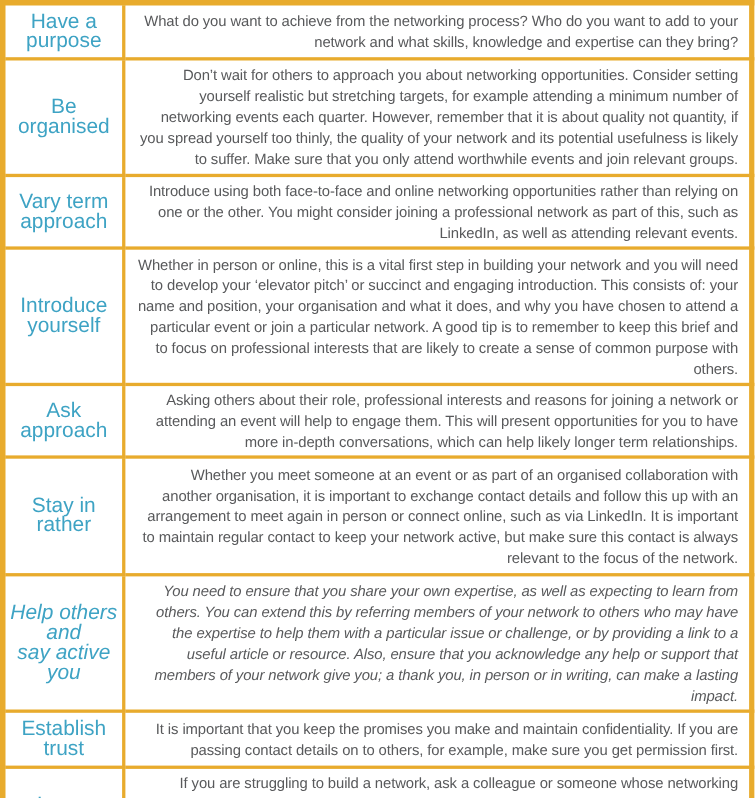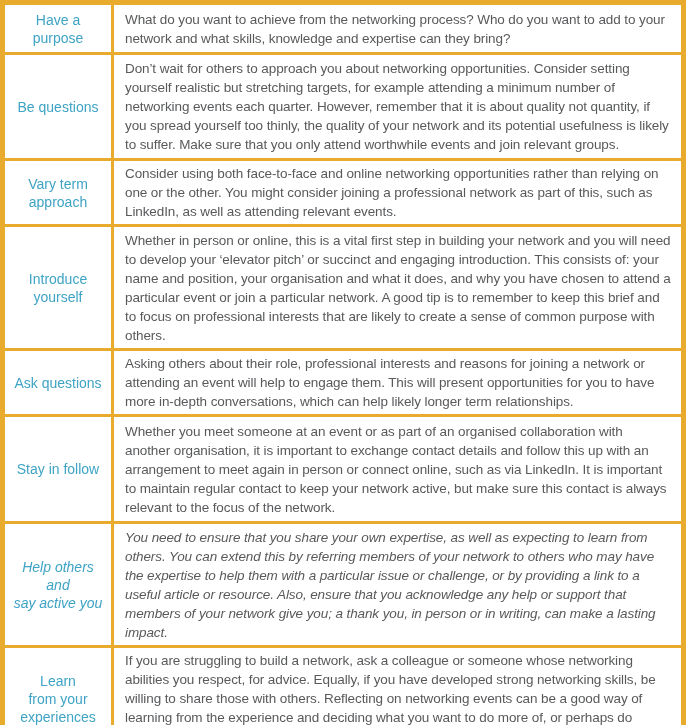--- a/index.html
+++ b/index.html
@@ -20,32 +20,33 @@
     background: #ffffff;
   }
   table.tips td {
     border: 3px solid #E8AB2D;
   }
   col.c-label { width: 110px; }
   td.label-cell {
     color: #3EA3C4;
     text-align: center;
     vertical-align: middle;
-    font-size: 14px;
+    font-size: 19px;
     line-height: 18px;
     white-space: pre-line;
     padding: 2px 4px;
   }
   td.text-cell {
     color: #58595B;
     vertical-align: middle;
     font-size: 13.5px;
     line-height: 19px;
     letter-spacing: -0.1px;
     padding: 3px 10px 3px 11px;
+    text-align: right;
   }
   tr:nth-child(1) td { height: 41px; }
   tr:nth-child(2) td { height: 97px; }
   tr:nth-child(3) td { height: 56px; }
   tr:nth-child(4) td { height: 115px; margin-top: 34px; }
   tr:nth-child(5) td { height: 57px; }
   tr:nth-child(6) td { height: 98px; }
   tr:nth-child(7) td { height: 115px; font-style: italic; }
   tr:nth-child(8) td { height: 42px; }
   tr:nth-child(9) td { height: 94px; }
@@ -57,45 +58,49 @@
   <colgroup>
     <col class="c-label">
     <col class="c-text">
   </colgroup>
   <tbody>
     <tr>
       <td class="label-cell">Have a purpose</td>
       <td class="text-cell">What do you want to achieve from the networking process? Who do you want to add to your network and what skills, knowledge and expertise can they bring?</td>
     </tr>
     <tr>
-      <td class="label-cell">Be questions</td>
+      <td class="label-cell">Be organised</td>
       <td class="text-cell">Don’t wait for others to approach you about networking opportunities. Consider setting yourself realistic but stretching targets, for example attending a minimum number of networking events each quarter. However, remember that it is about quality not quantity, if you spread yourself too thinly, the quality of your network and its potential usefulness is likely to suffer. Make sure that you only attend worthwhile events and join relevant groups.</td>
     </tr>
     <tr>
       <td class="label-cell">Vary term
 approach</td>
-      <td class="text-cell">Consider using both face-to-face and online networking opportunities rather than relying on one or the other. You might consider joining a professional network as part of this, such as LinkedIn, as well as attending relevant events.</td>
+      <td class="text-cell">Introduce using both face-to-face and online networking opportunities rather than relying on one or the other. You might consider joining a professional network as part of this, such as LinkedIn, as well as attending relevant events.</td>
     </tr>
     <tr>
       <td class="label-cell">Introduce
 yourself</td>
       <td class="text-cell">Whether in person or online, this is a vital first step in building your network and you will need to develop your ‘elevator pitch’ or succinct and engaging introduction. This consists of: your name and position, your organisation and what it does, and why you have chosen to attend a particular event or join a particular network. A good tip is to remember to keep this brief and to focus on professional interests that are likely to create a sense of common purpose with others.</td>
     </tr>
     <tr>
-      <td class="label-cell">Ask questions</td>
+      <td class="label-cell">Ask approach</td>
       <td class="text-cell">Asking others about their role, professional interests and reasons for joining a network or attending an event will help to engage them. This will present opportunities for you to have more in-depth conversations, which can help likely longer term relationships.</td>
     </tr>
     <tr>
-      <td class="label-cell">Stay in follow</td>
+      <td class="label-cell">Stay in rather</td>
       <td class="text-cell">Whether you meet someone at an event or as part of an organised collaboration with another organisation, it is important to exchange contact details and follow this up with an arrangement to meet again in person or connect online, such as via LinkedIn. It is important to maintain regular contact to keep your network active, but make sure this contact is always relevant to the focus of the network.</td>
     </tr>
     <tr>
       <td class="label-cell">Help others and
 say active you</td>
       <td class="text-cell">You need to ensure that you share your own expertise, as well as expecting to learn from others. You can extend this by referring members of your network to others who may have the expertise to help them with a particular issue or challenge, or by providing a link to a useful article or resource. Also, ensure that you acknowledge any help or support that members of your network give you; a thank you, in person or in writing, can make a lasting impact.</td>
+    </tr>
+    <tr>
+      <td class="label-cell">Establish trust</td>
+      <td class="text-cell">It is important that you keep the promises you make and maintain confidentiality. If you are passing contact details on to others, for example, make sure you get permission first.</td>
     </tr>
     <tr>
       <td class="label-cell">Learn
 from your
 experiences</td>
       <td class="text-cell">If you are struggling to build a network, ask a colleague or someone whose networking abilities you respect, for advice. Equally, if you have developed strong networking skills, be willing to share those with others. Reflecting on networking events can be a good way of learning from the experience and deciding what you want to do more of, or perhaps do differently, in the future.</td>
     </tr>
   </tbody>
 </table>
 

